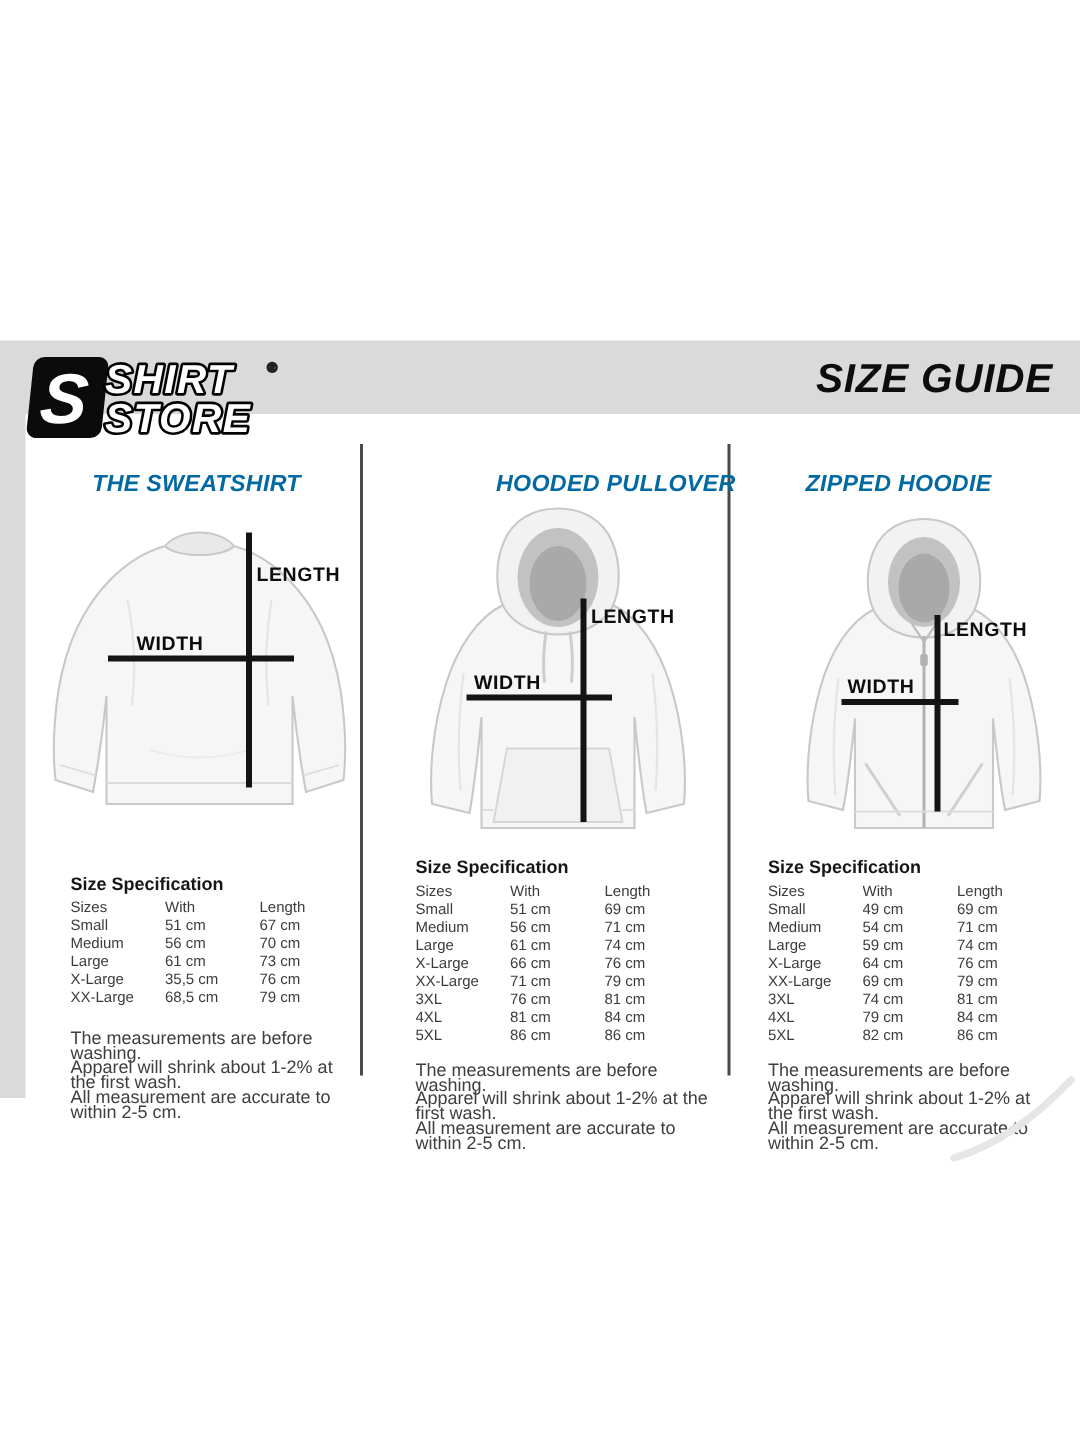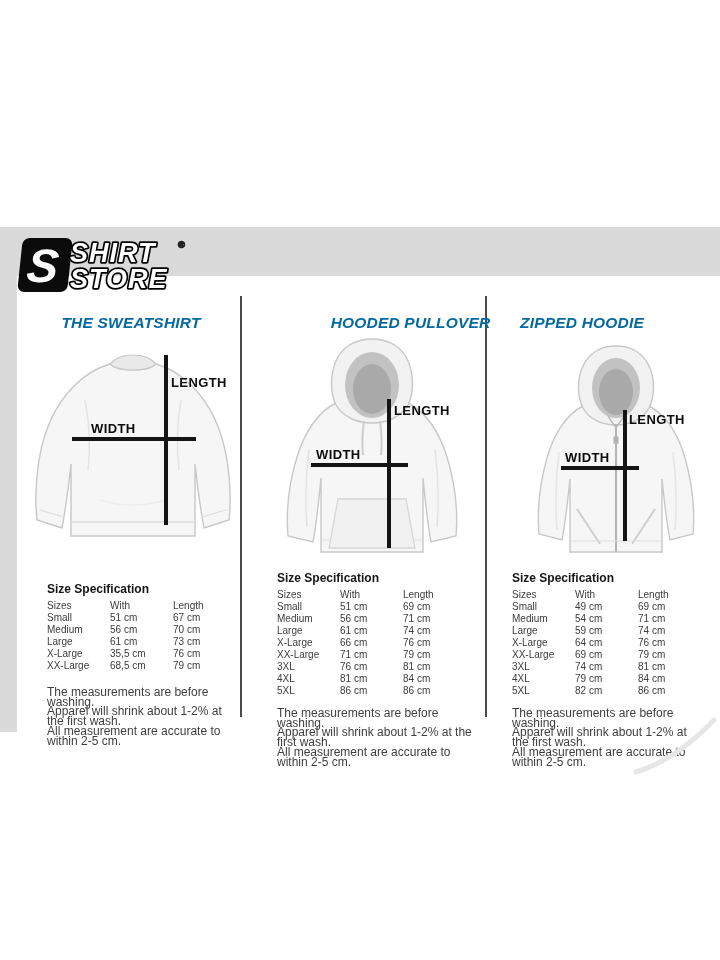--- a/index.html
+++ b/index.html
@@ -24,21 +24,21 @@
   .size-guide{position:absolute;right:18px;top:237px;font-size:27px;font-weight:bold;font-style:italic;
           color:#0d0d0d;letter-spacing:.5px;}
 
   
   .divider{position:absolute;top:296px;width:1.5px;height:421px;background:#4a4a4a;}
   .d1{left:240px;} .d2{left:485px;}
 
   
   .col-title{position:absolute;top:314px;font-size:15.5px;font-weight:bold;font-style:italic;
           color:#0369a1;text-align:center;letter-spacing:.2px;}
-  .ct1{left:22px;width:218px;} .ct2{left:241px;width:245px;margin-left:47px;} .ct3{left:467px;width:230px;}
+  .ct1{left:22px;width:218px;} .ct2{left:241px;width:245px;margin-left:47px;} .ct3{left:484px;width:230px;}
 
   
   .garment{position:absolute;}
   .g1{left:30px;top:350px;width:206px;height:205px;}
   .g2{left:275px;top:337px;width:193px;height:231px;}
   .g3{left:528px;top:344px;width:176px;height:224px;}
 
   
   .mline{position:absolute;background:#141414;}
   .mlabel{position:absolute;font-size:13px;font-weight:bold;color:#0d0d0d;letter-spacing:.4px;}
@@ -71,20 +71,21 @@
 
   <div class="logo-box">
     <span class="logo-s">S</span>
   </div>
   <svg class="logo-text" viewBox="0 0 160 62">
     <text x="4" y="26">SHIRT</text>
     <text x="4" y="52">STORE</text>
     <text class="reg" x="112" y="12">®</text>
   </svg>
 
+  <div class="size-guide">SIZE GUIDE</div>
 
   <div class="divider d1"></div>
   <div class="divider d2"></div>
 
   <div class="col-title ct1">THE SWEATSHIRT</div>
   <div class="col-title ct2">HOODED PULLOVER</div>
   <div class="col-title ct3">ZIPPED HOODIE</div>
 
   <svg class="garment g1" viewBox="0 0 206 205">
     <path d="M80,14 C66,18 54,26 44,36 C26,54 14,80 9,110 C6,130 5,152 7,170 L32,178

